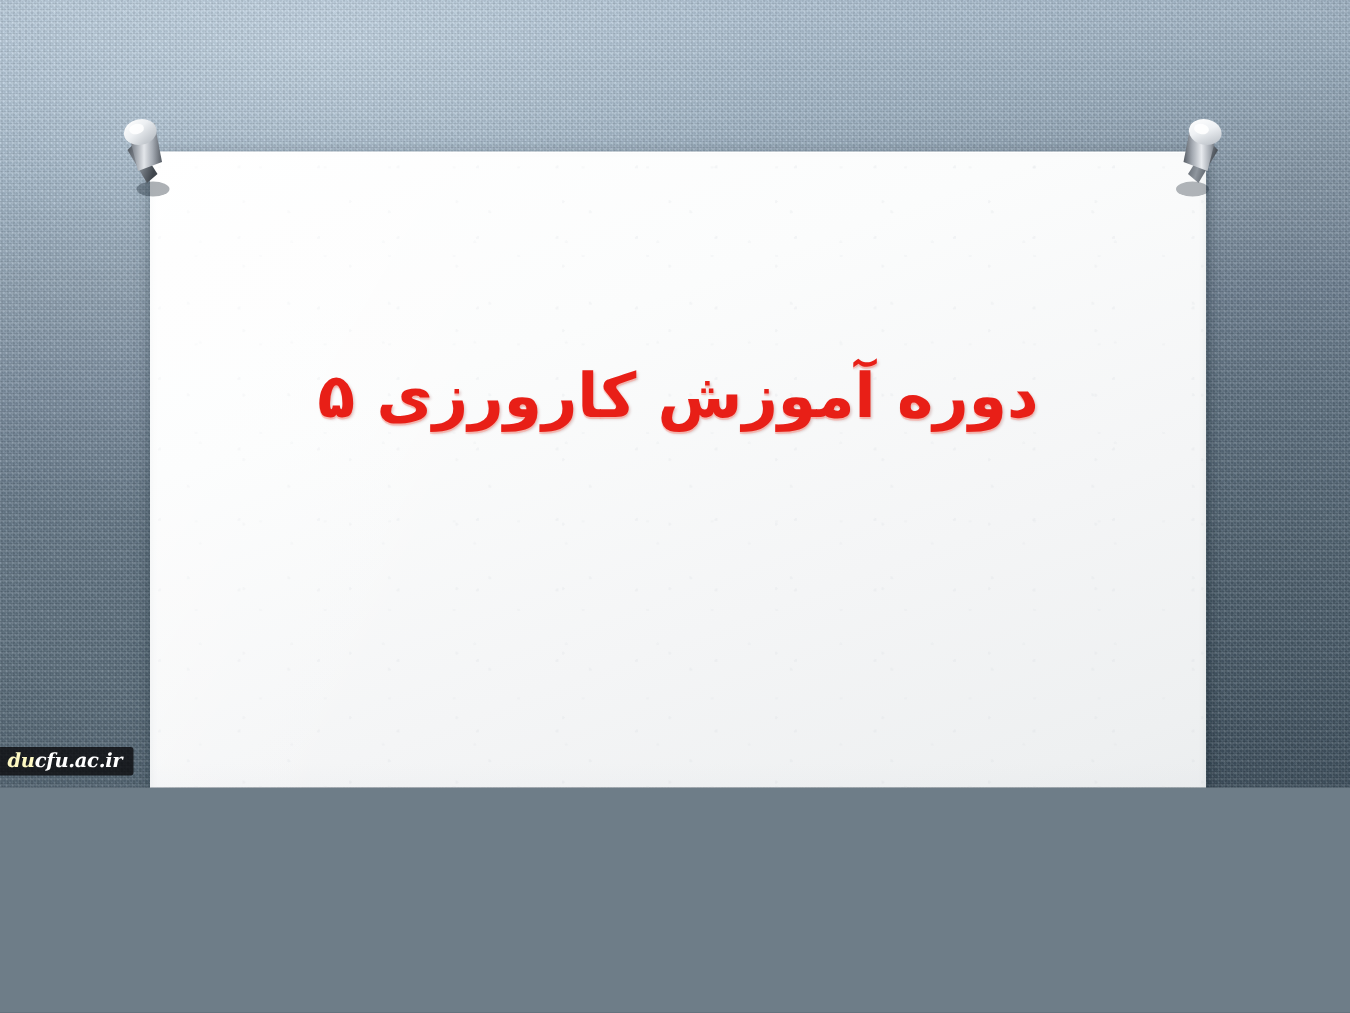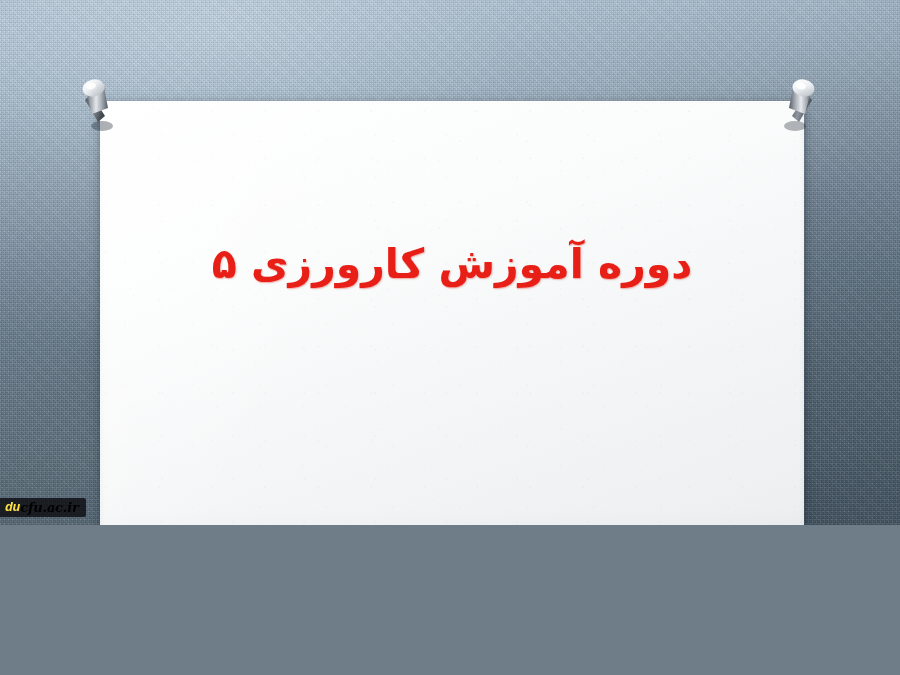--- a/index.html
+++ b/index.html
@@ -185,22 +185,22 @@
   }
   .wm-text {
     font-family: "DejaVu Serif", "Liberation Serif", serif;
     font-weight: bold;
     font-style: italic;
     font-size: 13px;
     line-height: 1;
     letter-spacing: -0.2px;
     white-space: nowrap;
   }
-  .wm-a { color: #fde047; font-family: Liberation Mono, monospace; }
-  .wm-b { color: #000000; }
+  .wm-a { color: #fef9c3; }
+  .wm-b { color: #ffffff; }
 </style>
 </head>
 <body>
 
 <div class="stage">
 
   <div class="bg-base"></div>
   <div class="bg-light"></div>
   <div class="bg-weave"></div>
   <div class="bg-weave2"></div>

